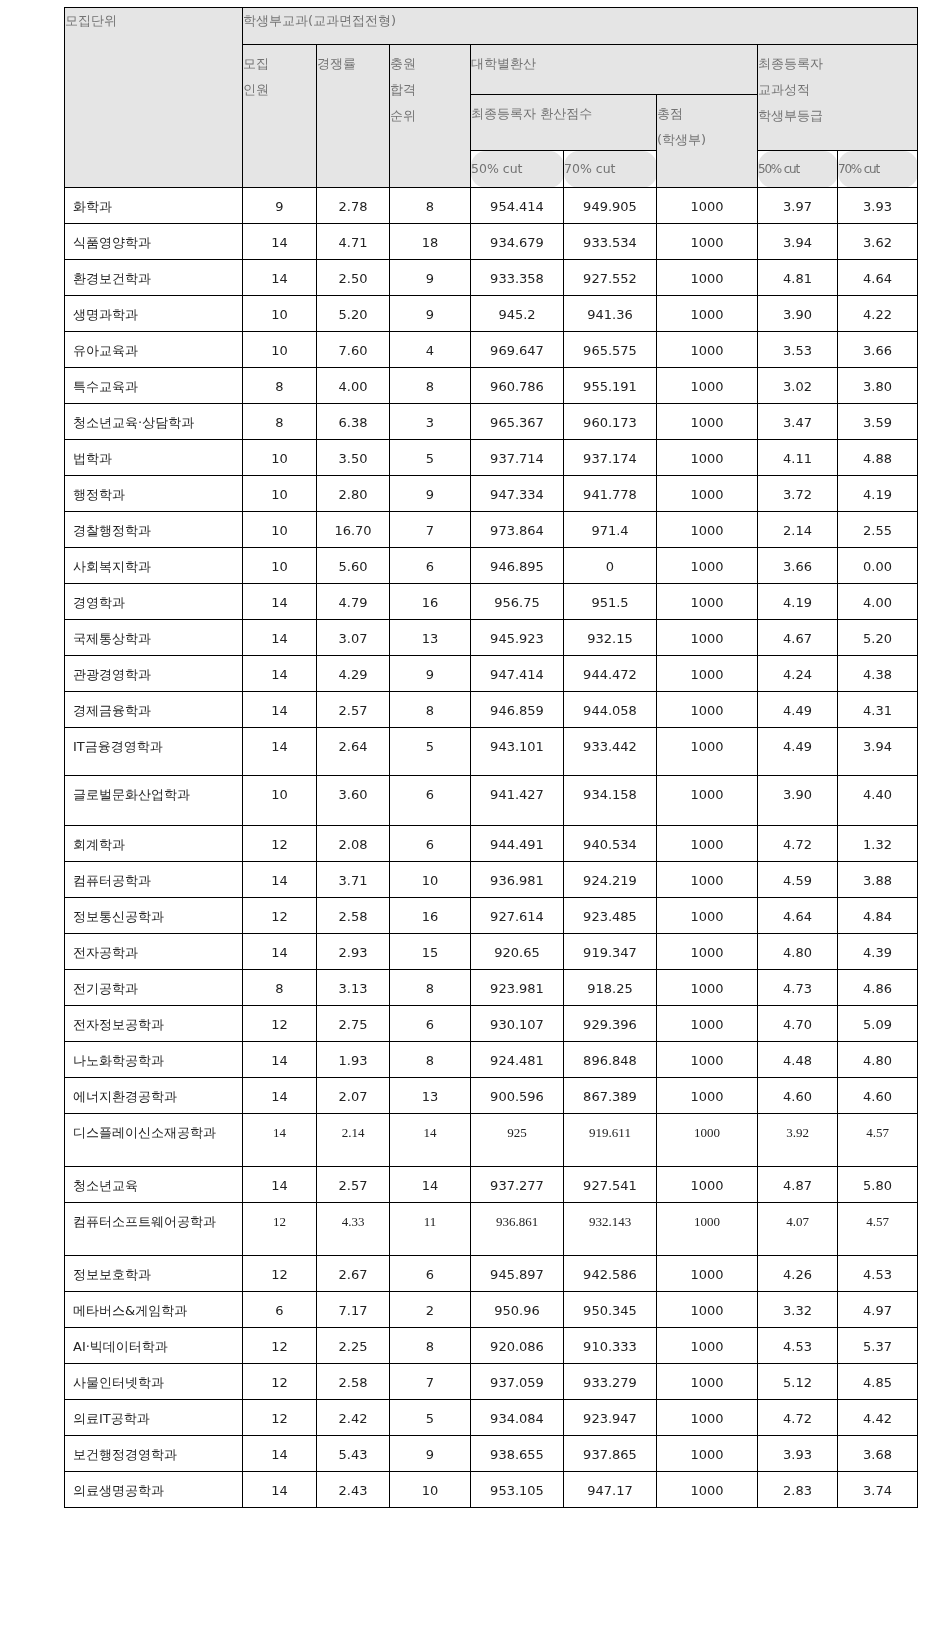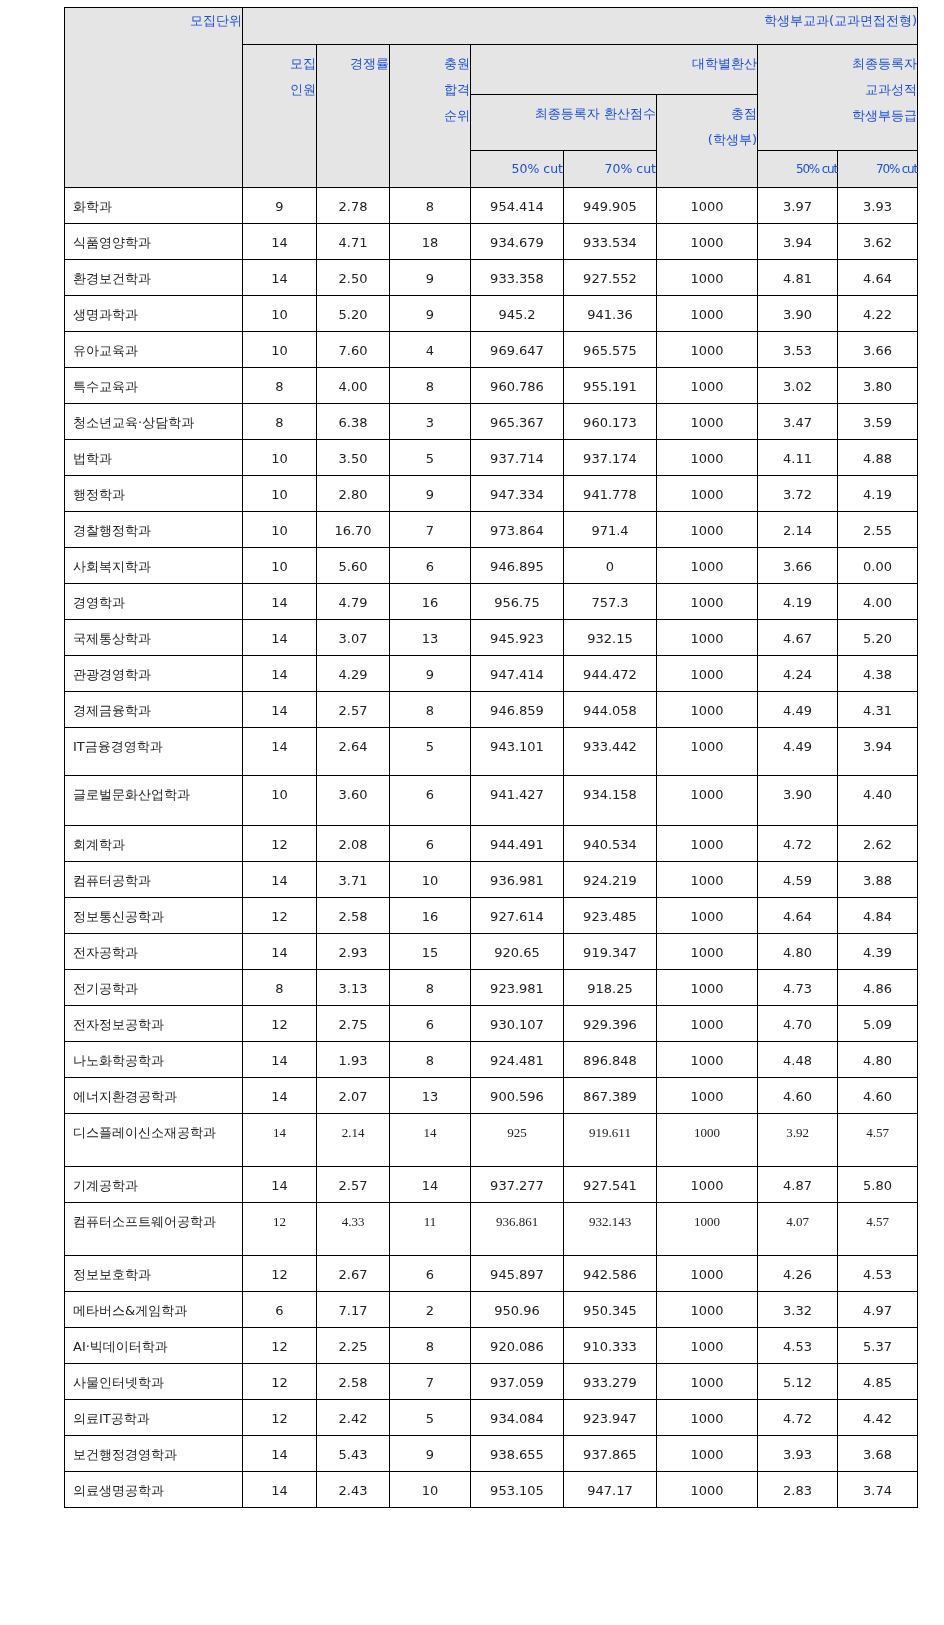--- a/index.html
+++ b/index.html
@@ -2,23 +2,23 @@
 <html><head>
 <meta charset="utf-8">
 <style>
   html, body { margin: 0; padding: 0; background: #ffffff; }
   body { width: 944px; height: 1625px; overflow: hidden; position: relative;
          font-family: "DejaVu Sans", "Liberation Sans", sans-serif; font-size: 13px; color: #222; }
   table.admission { position: absolute; left: 64px; top: 7px; border-collapse: collapse;
          table-layout: fixed; width: 853px; }
   table.admission th, table.admission td { border: 1px solid #000; padding: 0; }
   table.admission th { background: #e5e5e5; font-weight: normal; vertical-align: top;
-         text-align: right; color: #1d4ed8; line-height: 26px; }
+         text-align: left; color: #737373; line-height: 26px; }
   table.admission th.pad { padding-top: 6px; }
-  table.admission th.cut { vertical-align: middle; font-size: 12.5px; }
+  table.admission th.cut { vertical-align: middle; font-size: 12.5px; border-radius: 15px; }
   table.admission th.cut.narrow { letter-spacing: -1.2px; font-size: 12px; }
   table.admission td { vertical-align: top; text-align: center; padding-top: 9px; line-height: 20px; }
   table.admission td.name { text-align: left; padding-left: 8px; padding-right: 4px; }
   .h-r1 { height: 37px; }
   .h-r2 { height: 50px; }
   .h-r3 { height: 56px; }
   .h-r4 { height: 37px; }
   tr.row { height: 36px; }
   tr.row.tall { height: 48px; }
   tr.row.taller { height: 50px; padding-left: 8px; }
@@ -203,21 +203,21 @@
     <td>1000</td>
     <td>3.66</td>
     <td>0.00</td>
   </tr>
       <tr class="row">
     <td class="name">경영학과</td>
     <td>14</td>
     <td>4.79</td>
     <td>16</td>
     <td>956.75</td>
-    <td>757.3</td>
+    <td>951.5</td>
     <td>1000</td>
     <td>4.19</td>
     <td>4.00</td>
   </tr>
       <tr class="row">
     <td class="name">국제통상학과</td>
     <td>14</td>
     <td>3.07</td>
     <td>13</td>
     <td>945.923</td>
@@ -272,21 +272,21 @@
   </tr>
       <tr class="row">
     <td class="name">회계학과</td>
     <td>12</td>
     <td>2.08</td>
     <td>6</td>
     <td>944.491</td>
     <td>940.534</td>
     <td>1000</td>
     <td>4.72</td>
-    <td>2.62</td>
+    <td>1.32</td>
   </tr>
       <tr class="row">
     <td class="name">컴퓨터공학과</td>
     <td>14</td>
     <td>3.71</td>
     <td>10</td>
     <td>936.981</td>
     <td>924.219</td>
     <td>1000</td>
     <td>4.59</td>
@@ -363,21 +363,21 @@
     <td>14</td>
     <td>2.14</td>
     <td>14</td>
     <td>925</td>
     <td>919.611</td>
     <td>1000</td>
     <td>3.92</td>
     <td>4.57</td>
   </tr>
       <tr class="row">
-    <td class="name">기계공학과</td>
+    <td class="name">청소년교육</td>
     <td>14</td>
     <td>2.57</td>
     <td>14</td>
     <td>937.277</td>
     <td>927.541</td>
     <td>1000</td>
     <td>4.87</td>
     <td>5.80</td>
   </tr>
       <tr class="row wrap">

